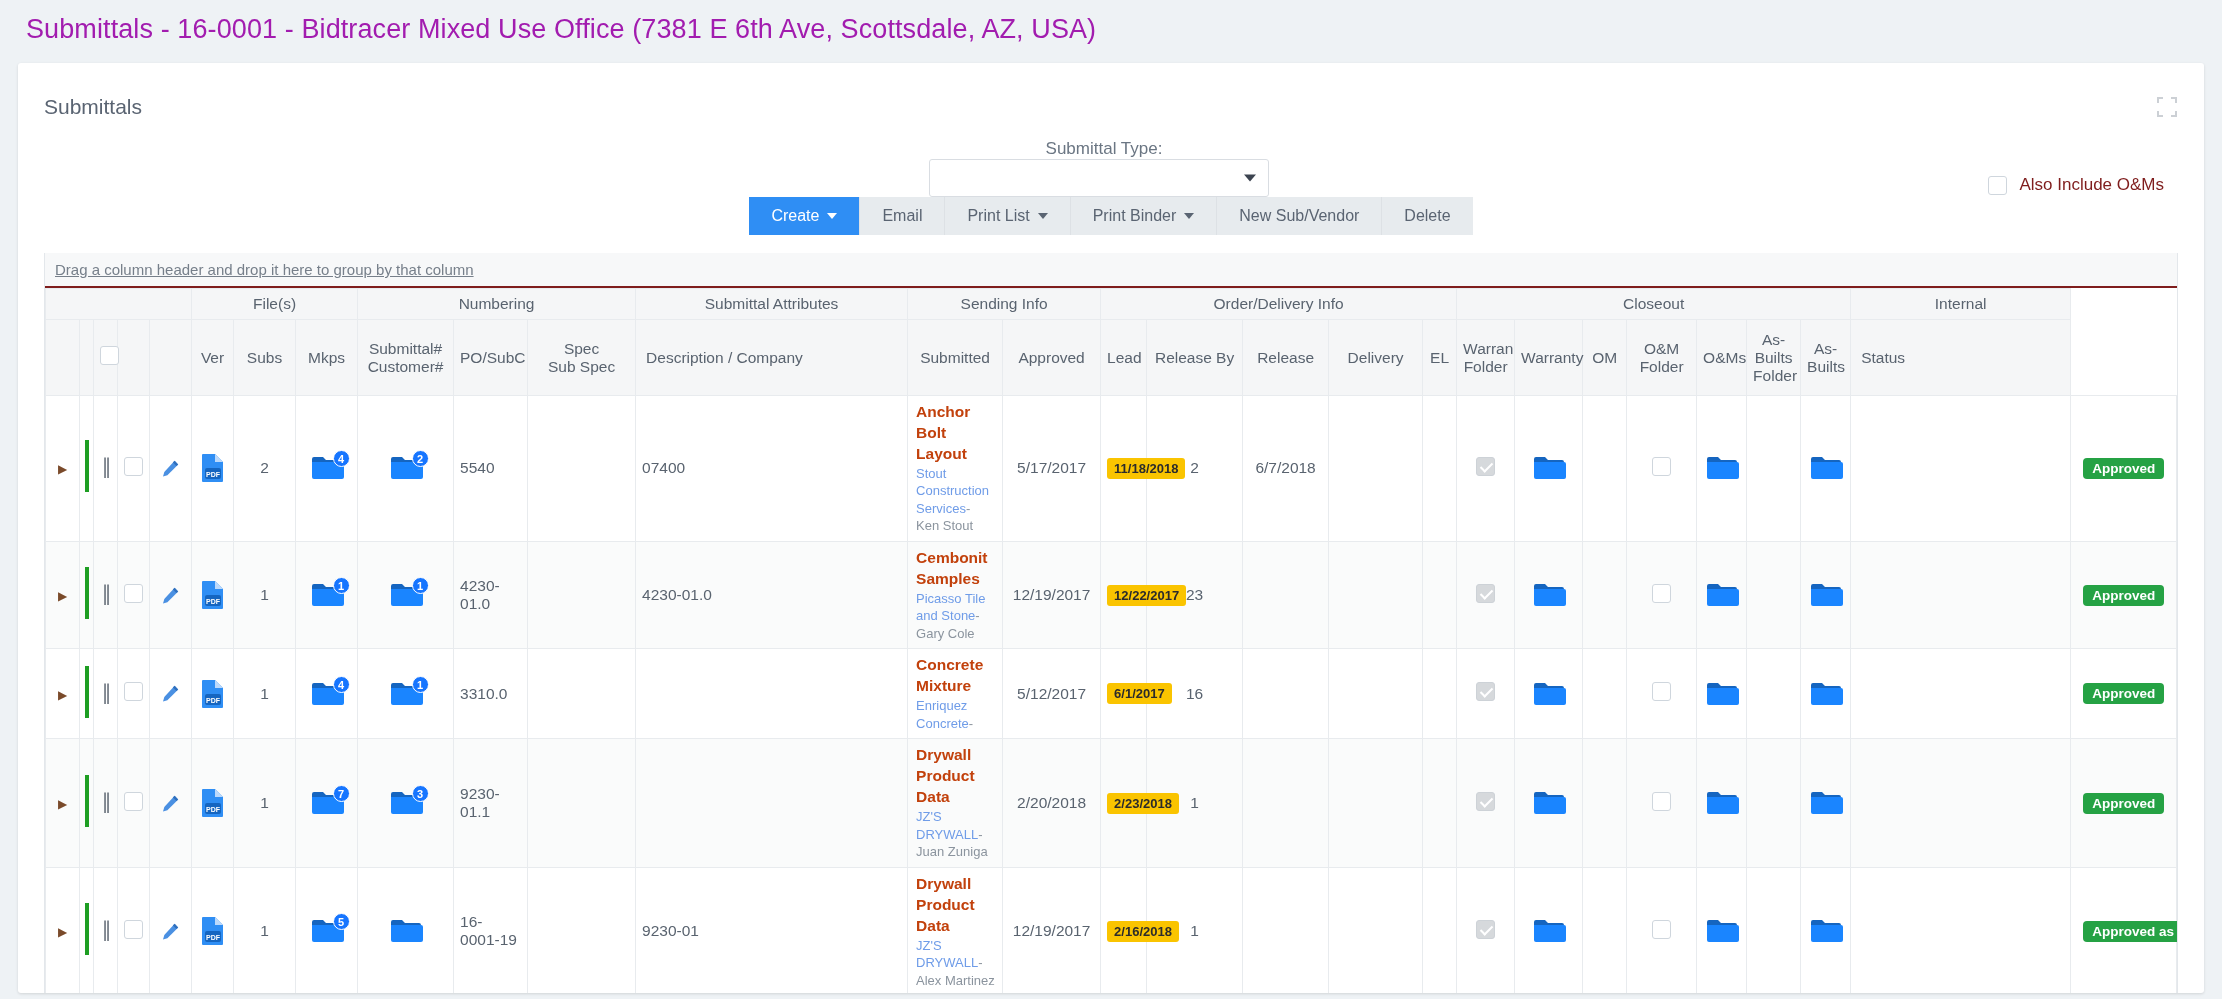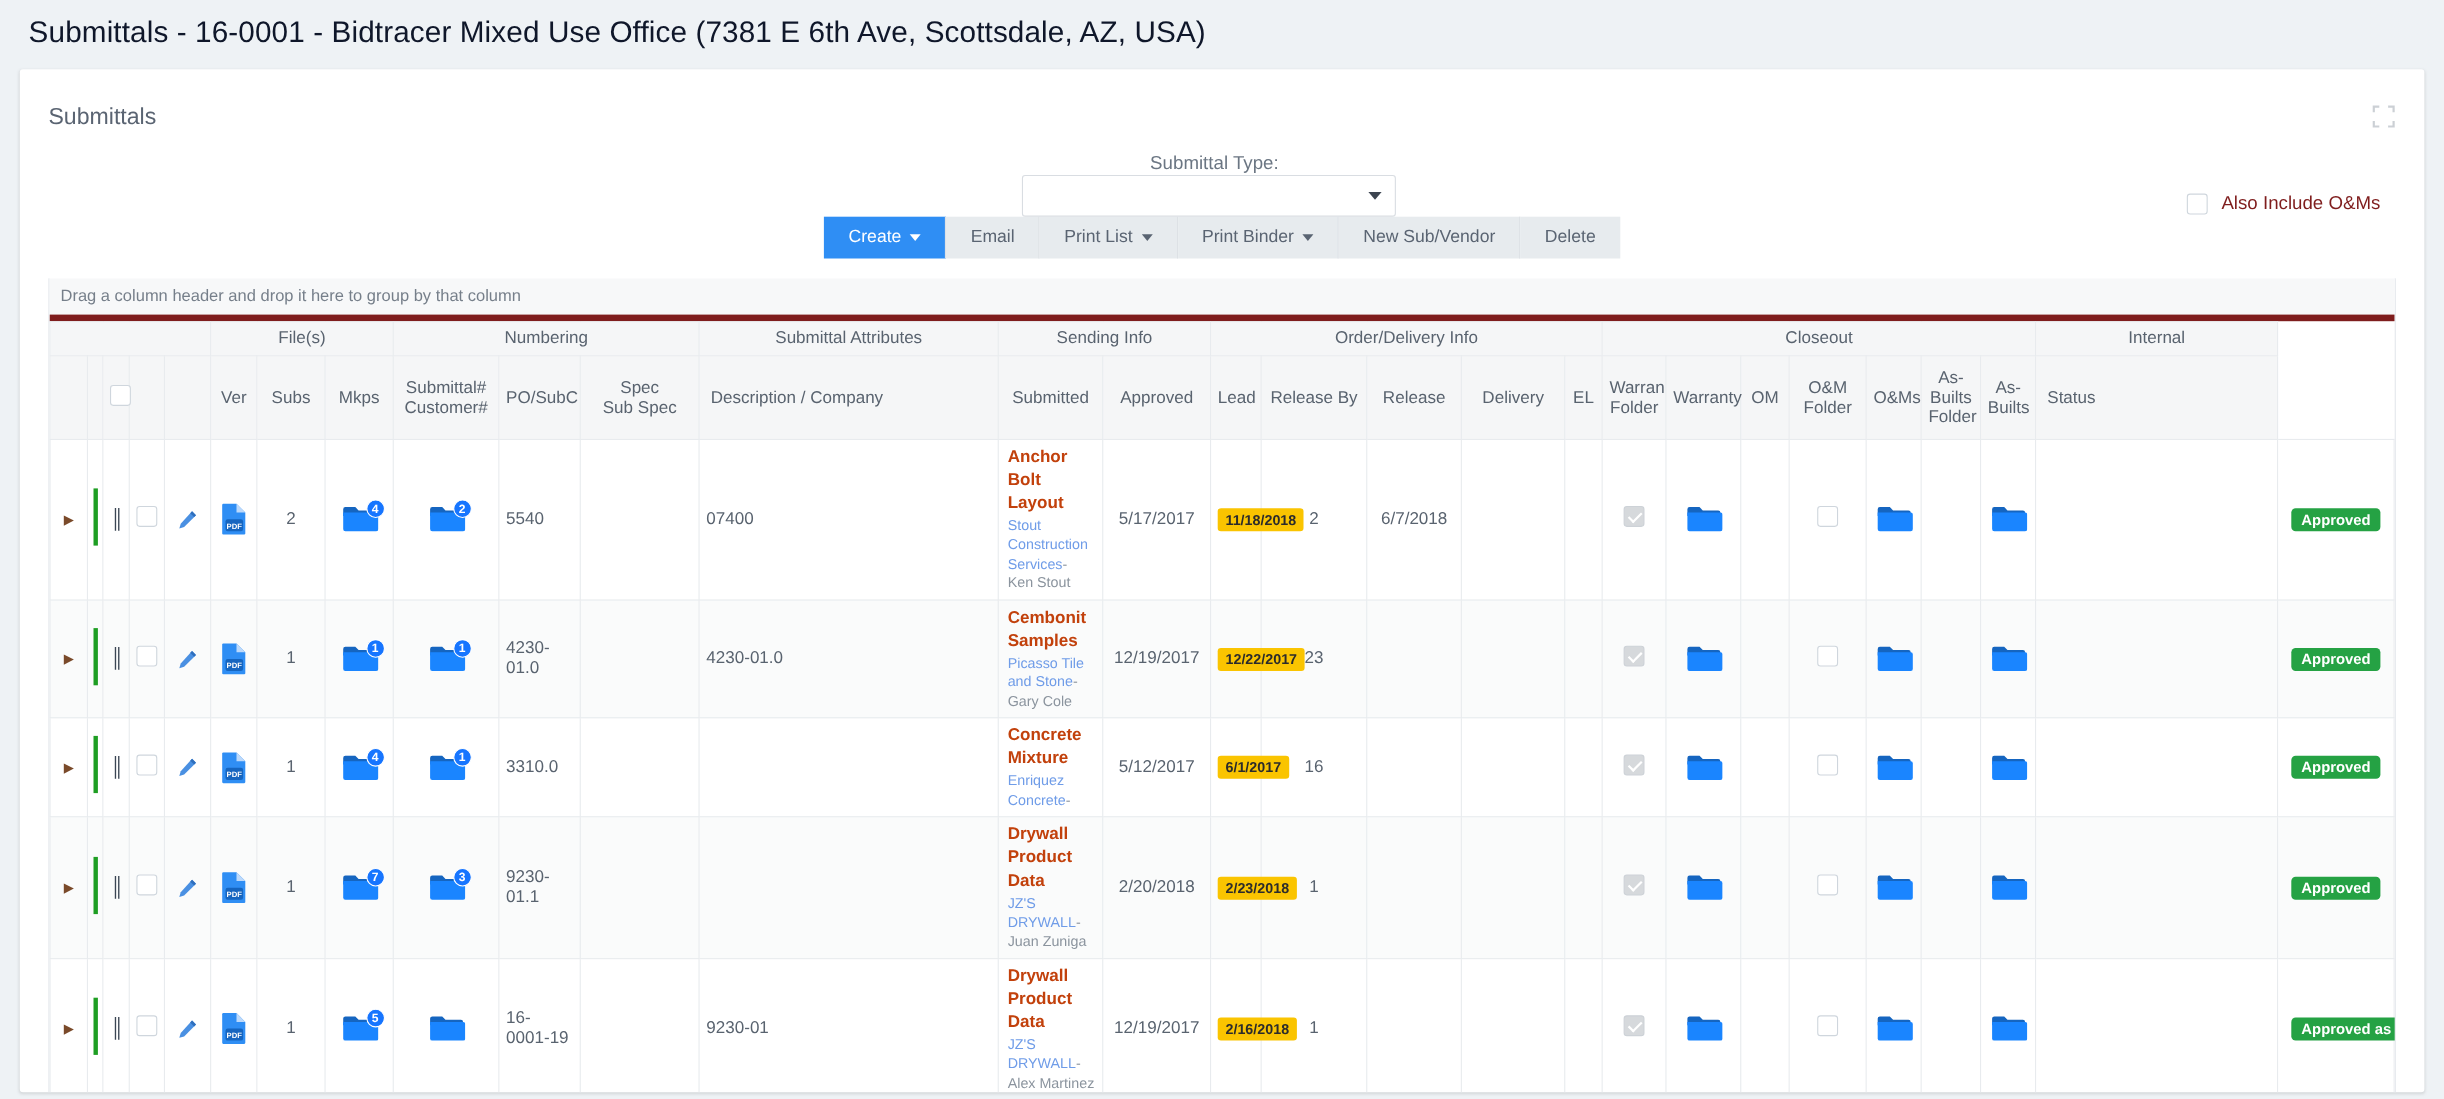--- a/index.html
+++ b/index.html
@@ -7,34 +7,35 @@
     margin: 0; padding: 0;
     width: 2222px; height: 999px;
     background: #eef2f5;
     font-family: "Liberation Sans", sans-serif;
     color: #4a5568;
     overflow: hidden;
   }
   #page-title-bar {
     padding: 14px 38px 18px 26px;
     font-size: 27px;
-    color: #0f172a;
+    color: #a21caf;
     letter-spacing: .1px;
   }
   #card {
     margin: 0 18px;
     background: #fff;
     border-radius: 3px;
     box-shadow: 0 1px 3px rgba(0,0,0,.12);
     height: 930px;
     position: relative;
     overflow: hidden;
   }
   .card-head {
     display: flex;
+    align-items: center;
     justify-content: space-between;
     padding: 32px 26px 6px 26px;
   }
   .card-title { font-size: 21px; color: #5a6472; }
   .expand-icon { width: 22px; height: 22px; opacity: .5; cursor: pointer; }
 
   
   .toolbar {
     display: flex;
     align-items: center;
@@ -101,24 +102,25 @@
   .grid-wrap {
     margin: 8px 26px 0 26px;
     border: 1px solid #e3e7eb;
     border-top: none;
     height: 790px;
     overflow: hidden;
     position: relative;
   }
   .group-bar {
     background: #f7f8f9;
-    border-bottom: 6px solid #7f1d1d;
+    border-bottom: 2px solid #7f1d1d;
     padding: 8px 10px;
     font-size: 15px;
     color: #767f8a;
+    text-decoration: underline;
   }
   table.grid { border-collapse: collapse; width: 100%; table-layout: fixed; }
   table.grid th, table.grid td {
     border: 1px solid #e8ebee;
     font-weight: normal;
     font-size: 15.5px;
     color: #59636f;
     vertical-align: middle;
   }
   thead th {

